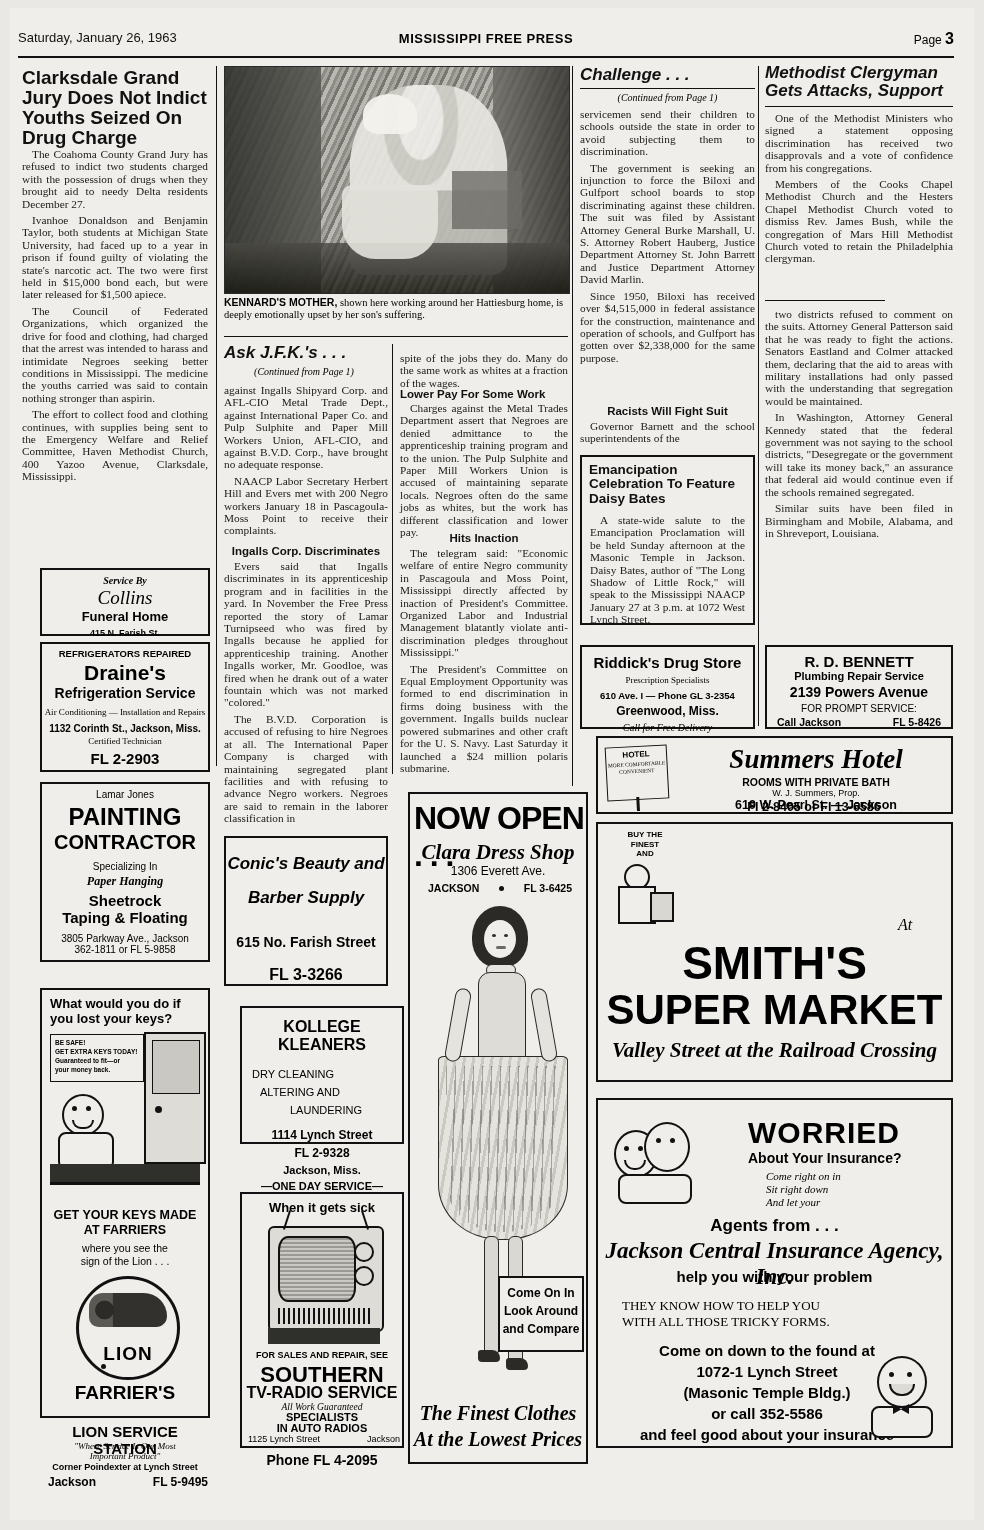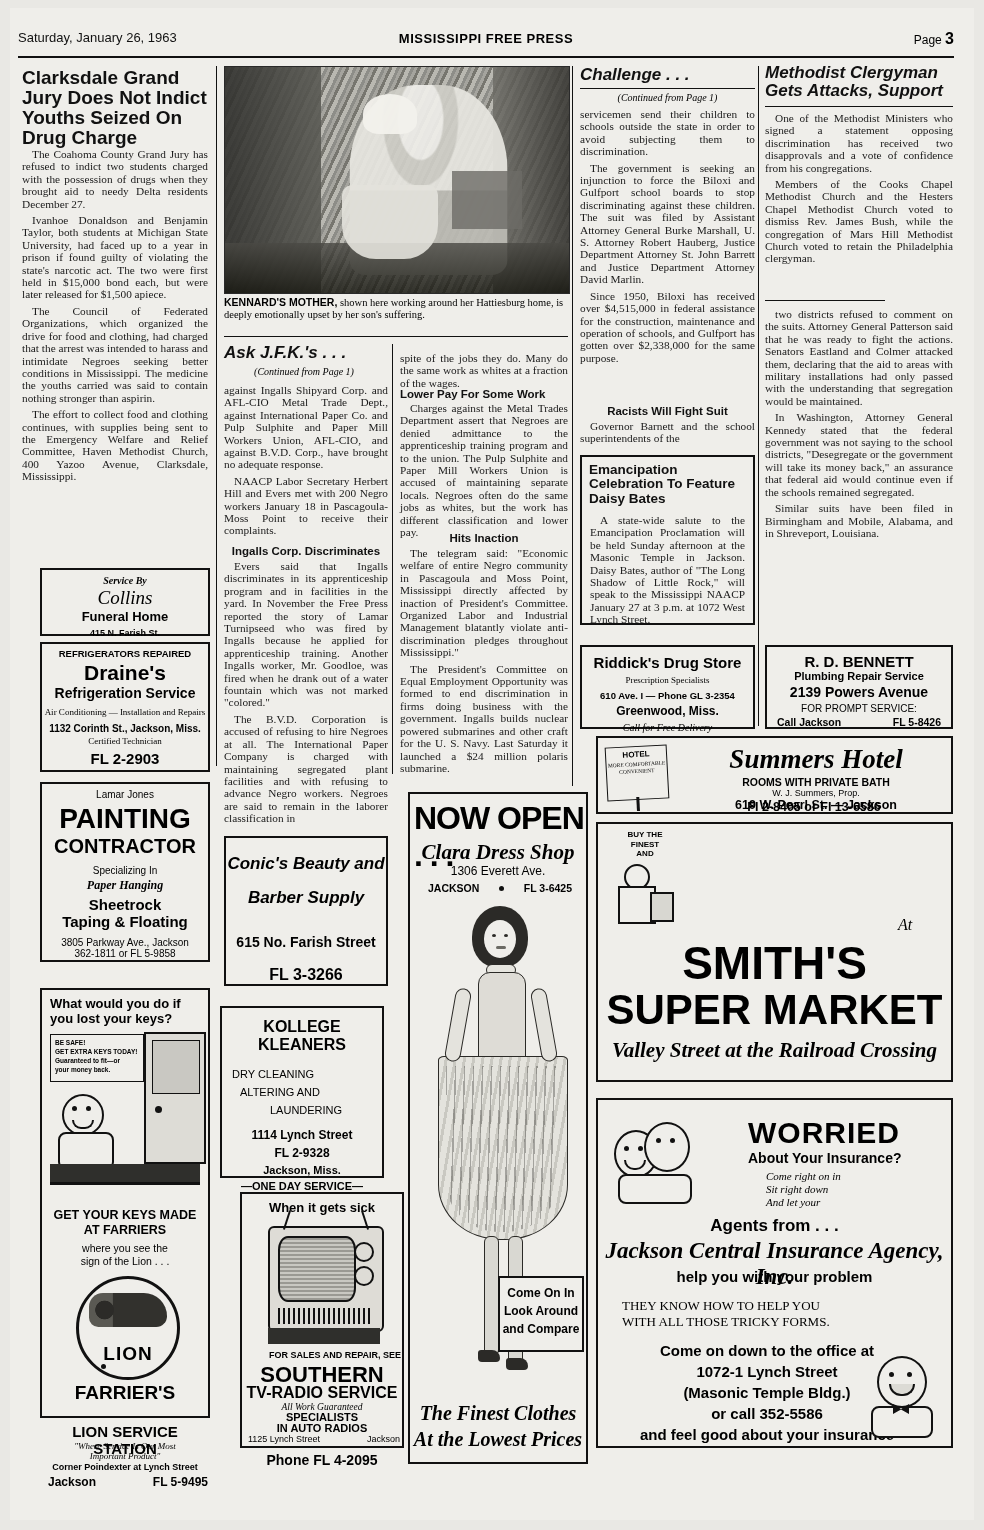--- a/index.html
+++ b/index.html
@@ -132,21 +132,21 @@
     <div class="center big" style="font-size:21px;margin-top:2px;">Draine's</div>
     <div class="center big" style="font-size:14px;">Refrigeration Service</div>
     <div class="center xs" style="margin-top:6px;">Air Conditioning — Installation and Repairs</div>
     <div class="center sans" style="font-size:10px;font-weight:bold;margin-top:5px;">1132 Corinth St., Jackson, Miss.</div>
     <div class="center xs" style="margin-top:2px;">Certified Technician</div>
     <div class="center big" style="font-size:15px;margin-top:4px;">FL 2-2903</div>
   </div>
 
   <div class="box" style="left:40px;top:782px;width:170px;height:180px;">
     <div class="center sans" style="font-size:10px;margin-top:5px;">Lamar Jones</div>
-    <div class="center big" style="font-size:28px;margin-top:3px;">PAINTING</div>
+    <div class="center big" style="font-size:24px;margin-top:3px;">PAINTING</div>
     <div class="center big" style="font-size:20px;">CONTRACTOR</div>
     <div class="center sans" style="font-size:10px;margin-top:7px;">Specializing In</div>
     <div class="center script" style="font-size:12px;margin-top:2px;font-weight:bold;font-family:Liberation Serif, serif;">Paper Hanging</div>
     <div class="center big" style="font-size:15px;margin-top:3px;">Sheetrock</div>
     <div class="center big" style="font-size:15px;">Taping &amp; Floating</div>
     <div class="center sans" style="font-size:10px;margin-top:7px;">3805 Parkway Ave., Jackson</div>
     <div class="center sans" style="font-size:10px;">362-1811 or FL 5-9858</div>
   </div>
 
   <div class="box" style="left:40px;top:988px;width:170px;height:430px;">
@@ -344,21 +344,21 @@
       <div>And let your</div>
     </div>
     <div class="center big" style="position:absolute;left:0;top:116px;width:100%;font-size:17px;">Agents from . . .</div>
     <div class="center script" style="position:absolute;left:0;top:138px;width:100%;font-size:23px;font-weight:bold;">Jackson Central Insurance Agency, Inc.</div>
     <div class="center big" style="position:absolute;left:0;top:168px;width:100%;font-size:15px;">help you with your problem</div>
     <div style="position:absolute;left:24px;top:198px;font-size:13px;line-height:16px;">
       <div>THEY KNOW HOW TO HELP YOU</div>
       <div>WITH ALL THOSE TRICKY FORMS.</div>
     </div>
     <div class="big" style="position:absolute;left:34px;top:240px;width:270px;text-align:center;font-size:15px;line-height:21px;">
-      <div>Come on down to the office at</div>
+      <div>Come on down to the found at</div>
       <div>1072-1 Lynch Street</div>
       <div>(Masonic Temple Bldg.)</div>
       <div>or call 352-5586</div>
       <div>and feel good about your insurance</div>
     </div>
     <div style="position:absolute;right:10px;bottom:8px;width:78px;height:86px;">
       <div style="position:absolute;left:14px;top:4px;width:46px;height:48px;border:2px solid #111;border-radius:50%;background:#efeeea;"></div>
       <div style="position:absolute;left:26px;top:20px;width:5px;height:5px;border-radius:50%;background:#111;"></div>
       <div style="position:absolute;left:44px;top:20px;width:5px;height:5px;border-radius:50%;background:#111;"></div>
       <div style="position:absolute;left:26px;top:32px;width:22px;height:10px;border:2px solid #111;border-top:none;border-radius:0 0 14px 14px;background:#dcdbd5;"></div>
@@ -367,21 +367,21 @@
     </div>
   </div>
 
   <div class="box" style="left:224px;top:836px;width:164px;height:150px;">
     <div class="center big ital" style="font-size:17px;margin-top:16px;">Conic's Beauty and</div>
     <div class="center big ital" style="font-size:17px;margin-top:14px;">Barber Supply</div>
     <div class="center big" style="font-size:14px;margin-top:26px;">615 No. Farish Street</div>
     <div class="center big" style="font-size:16px;margin-top:16px;">FL 3-3266</div>
   </div>
 
-  <div class="box" style="left:220px;top:1006px;width:164px;height:172px;">
+  <div class="box" style="left:240px;top:1006px;width:164px;height:138px;">
     <div class="center big" style="font-size:16px;margin-top:10px;">KOLLEGE KLEANERS</div>
     <div class="sans" style="font-size:11px;margin:14px 0 0 10px;">DRY CLEANING</div>
     <div class="sans" style="font-size:11px;margin:6px 0 0 18px;">ALTERING AND</div>
     <div class="sans" style="font-size:11px;margin:6px 0 0 48px;">LAUNDERING</div>
     <div class="center big" style="font-size:12px;margin-top:12px;">1114 Lynch Street</div>
     <div class="center big" style="font-size:12px;margin-top:4px;">FL 2-9328</div>
     <div class="center big" style="font-size:11px;margin-top:4px;">Jackson, Miss.</div>
     <div class="center big" style="font-size:11px;margin-top:4px;">—ONE DAY SERVICE—</div>
   </div>
 
@@ -390,21 +390,21 @@
     <div class="tvbody" style="left:26px;top:32px;width:112px;height:102px;">
       <div class="tvscreen" style="left:8px;top:8px;width:74px;height:62px;"></div>
       <div style="position:absolute;right:8px;top:14px;width:16px;height:16px;border:2px solid #111;border-radius:50%;"></div>
       <div style="position:absolute;right:8px;top:38px;width:16px;height:16px;border:2px solid #111;border-radius:50%;"></div>
       <div style="position:absolute;left:8px;bottom:6px;width:92px;height:16px;background:
         repeating-linear-gradient(90deg,#111 0 2px,#dedcd6 2px 5px);"></div>
       <div style="position:absolute;left:16px;top:-18px;width:2px;height:20px;background:#111;transform:rotate(18deg);"></div>
       <div style="position:absolute;right:16px;top:-18px;width:2px;height:20px;background:#111;transform:rotate(-18deg);"></div>
     </div>
     <div style="position:absolute;left:26px;top:134px;width:112px;height:16px;background:#2f2f2c;"></div>
-    <div class="center sans" style="position:absolute;left:0;top:156px;width:100%;font-size:9px;font-weight:bold;padding-left:13px;">FOR SALES AND REPAIR, SEE</div>
+    <div class="center sans" style="position:absolute;left:0;top:156px;width:100%;font-size:9px;font-weight:bold;">FOR SALES AND REPAIR, SEE</div>
     <div class="center big" style="position:absolute;left:0;top:168px;width:100%;font-size:22px;">SOUTHERN</div>
     <div class="center big" style="position:absolute;left:0;top:190px;width:100%;font-size:16px;">TV-RADIO SERVICE</div>
     <div class="center ital" style="position:absolute;left:0;top:208px;width:100%;font-size:9.5px;">All Work Guaranteed</div>
     <div class="center big" style="position:absolute;left:0;top:217px;width:100%;font-size:11px;">SPECIALISTS</div>
     <div class="center big" style="position:absolute;left:0;top:228px;width:100%;font-size:11px;">IN AUTO RADIOS</div>
     <div class="sans" style="position:absolute;left:6px;top:240px;width:152px;font-size:9px;display:flex;justify-content:space-between;gap:8px;">
       <span>1125 Lynch Street</span>
       <span>Jackson</span>
     </div>
   </div>

